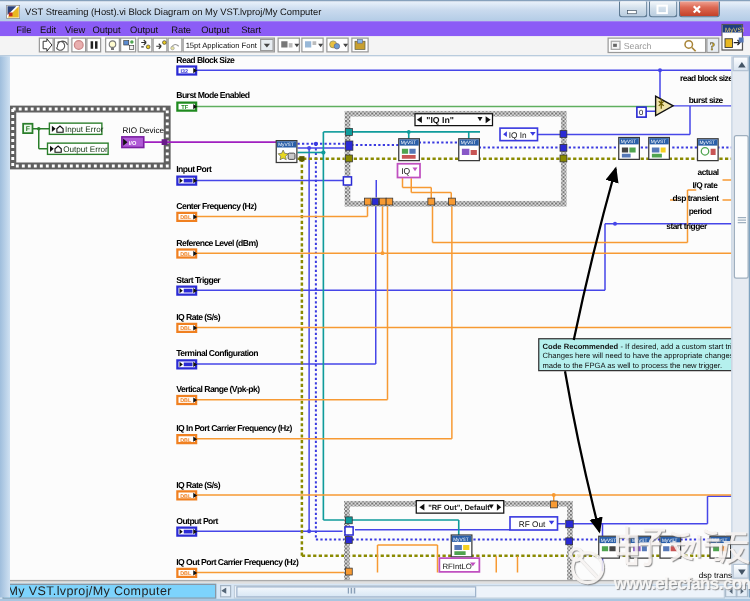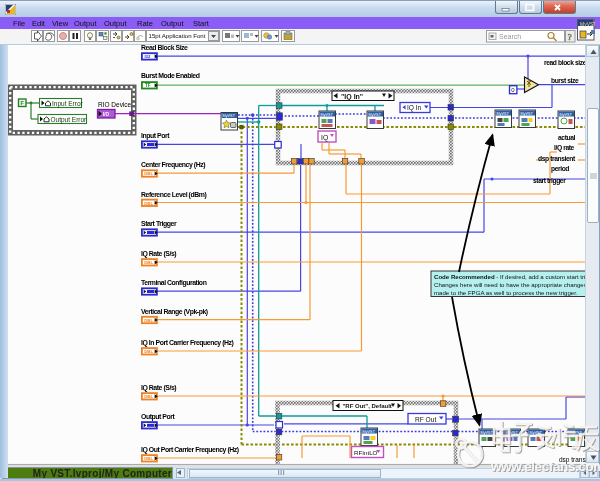--- a/index.html
+++ b/index.html
@@ -359,20 +359,21 @@
 
 </svg>
 
 <div id="title" class="abs">
  <svg class="abs" style="left:5px;top:3px" width="11" height="11">
         <rect x="0" y="0" width="11" height="11" fill="#fff" stroke="#777" stroke-width="1"></rect>
         <path d="M1,10 L10,1 L10,10 Z" fill="#E8B820"></path>
         <path d="M1,1 L8,1 L1,8 Z" fill="#28407A"></path>
         <rect x="2" y="6" width="3" height="3" fill="#C03020"></rect>
       </svg>
+ <div class="txt">VST Streaming (Host).vi Block Diagram on My VST.lvproj/My Computer</div>
  <div class="wbtn" style="left:495px;width:23px;"></div>
  <div class="wbtn" style="left:519px;width:23px;"></div>
  <div class="wbtn" id="wclose" style="left:543px;width:33px;"></div>
  <svg class="abs" style="left:495px;top:0" width="85" height="14">
   <rect x="7" y="7.5" width="7" height="2.5" fill="#fff" stroke="#345" stroke-width="0.5"></rect>
   <rect x="31" y="3.5" width="7.5" height="6" fill="none" stroke="#fff" stroke-width="1.6"></rect>
   <path d="M60,4 l5,5 m0,-5 l-5,5" stroke="#fff" stroke-width="1.8"></path>
  </svg>
 </div>
 <div id="menu" class="abs">
@@ -469,21 +470,21 @@
         </g>
       </svg>
  <div class="abs" style="left:0px;top:406px;width:13px;height:12px;background:linear-gradient(#FDFEFF,#D9E4F0);border:1px solid #B5C4D4;box-sizing:border-box;">
         <svg width="13" height="12">
           <path d="M6.5,8 L3.5,3.5 L9.5,3.5 Z" fill="#456"></path>
         </svg>
       </div>
 </div>
 <div id="grayband" class="abs"></div>
 <div id="status" class="abs">
- <div class="abs" style="left:2px;top:0.5px;width:171px;height:12px;background:#4d7c0f;border:1px solid #8A97A5;box-sizing:border-box;font-size:10px;font-weight:bold;letter-spacing:0.3px;line-height:11px;padding-left:3px;color:#222;white-space:nowrap;overflow:hidden;text-align:right;">My VST.lvproj/My Computer</div>
+ <div class="abs" style="left:2px;top:0.5px;width:171px;height:12px;background:#7dd3fc;border:1px solid #8A97A5;box-sizing:border-box;font-size:10px;font-weight:normal;letter-spacing:0.3px;line-height:11px;padding-left:3px;color:#222;white-space:nowrap;overflow:hidden;">My VST.lvproj/My Computer</div>
  <div class="abs" style="left:176px;top:1.5px;width:9px;height:10px;background:#E8F0F8;border:1px solid #A5B5C5;box-sizing:border-box;"></div>
  <svg class="abs" style="left:177px;top:3px" width="5" height="6">
         <path d="M4,0 L0,2.5 L4,5 Z" fill="#567"></path>
       </svg>
  <div class="abs" style="left:187px;top:1px;width:393px;height:11px;background:#EDF3FA;border:1px solid #C0CEDC;box-sizing:border-box;"></div>
  <svg class="abs" style="left:580px;top:1px" width="19" height="10">
         <rect x="0.5" y="0.5" width="8.5" height="9" fill="#E4EDF6" stroke="#AABBCB"></rect>
         <rect x="9.5" y="0.5" width="8.5" height="9" fill="#E4EDF6" stroke="#AABBCB"></rect>
         <path d="M6,2.8 L3.5,5 L6,7.2 Z" fill="#567"></path>
         <path d="M12.5,2.8 L15,5 L12.5,7.2 Z" fill="#567"></path>

